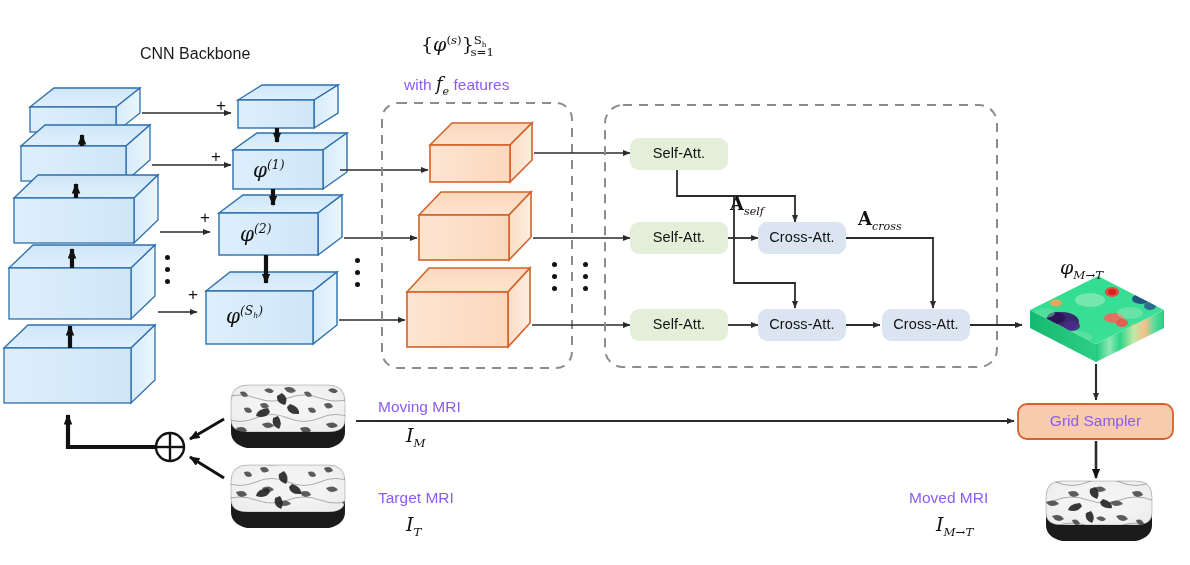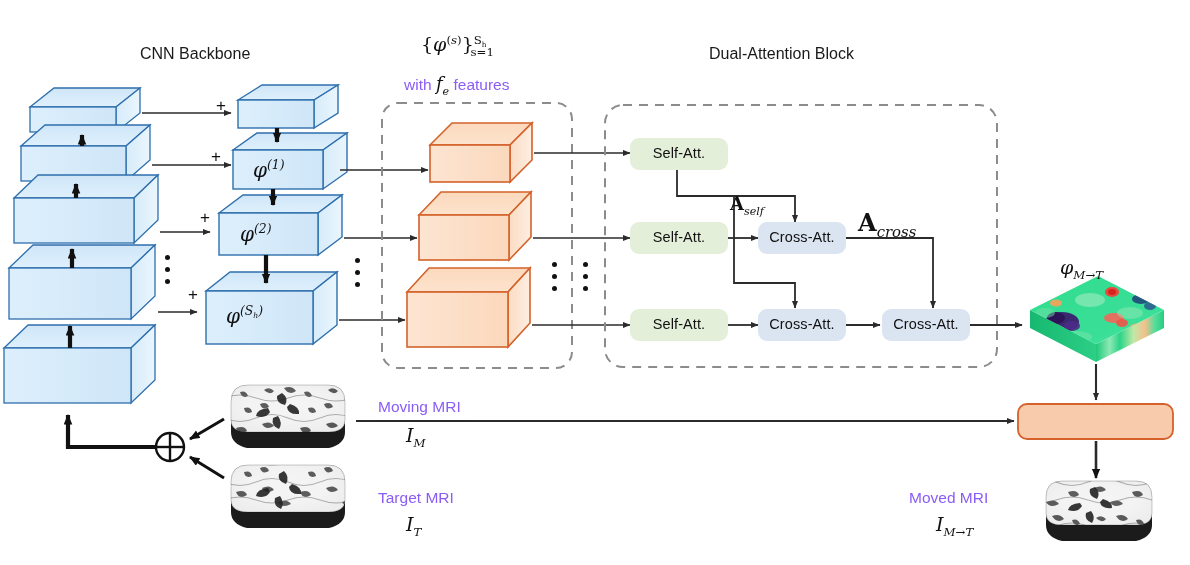--- a/index.html
+++ b/index.html
@@ -25,21 +25,20 @@
 
   <div class="abs ttl" style="left:140px;top:45px;">CNN Backbone</div>
 
   <div class="abs" style="left:421px;top:33px;">
     <span class="mathser" style="font-size:19px;">{<i>φ</i><sup>(<i>s</i>)</sup>}<sup>S<sub>h</sub></sup><sub style="margin-left:-16px;">s=1</sub></span>
   </div>
   <div class="abs" style="left:404px;top:73px;">
     <span class="lbl">with&nbsp;</span><span class="mathser" style="font-size:18px;font-style:italic;">f<sub>e</sub></span><span class="lbl">&nbsp;features</span>
   </div>
 
-  <div class="abs ttl" style="left:709px;top:45px;">Dual-Attention Block</div>
 
   <svg class="abs" style="left:0;top:0;" width="1190" height="565" viewBox="0 0 1190 565">
     <defs>
       <marker id="ah" markerWidth="9" markerHeight="9" refX="7.4" refY="3.2" orient="auto" markerUnits="userSpaceOnUse">
         <path d="M0,0 L8,3.2 L0,6.4 z" fill="#2b2b2b"></path>
       </marker>
       <marker id="ahb" markerWidth="12" markerHeight="12" refX="9.5" refY="4.3" orient="auto" markerUnits="userSpaceOnUse">
         <path d="M0,0 L10.5,4.3 L0,8.6 z" fill="#111"></path>
       </marker>
 
@@ -389,28 +388,29 @@
   <div class="abs attlbl" style="left:641px;top:145px;width:76px;text-align:center;">Self-Att.</div>
   <div class="abs attlbl" style="left:641px;top:229px;width:76px;text-align:center;">Self-Att.</div>
   <div class="abs attlbl" style="left:641px;top:316px;width:76px;text-align:center;">Self-Att.</div>
   <div class="abs attlbl" style="left:762px;top:229px;width:80px;text-align:center;">Cross-Att.</div>
   <div class="abs attlbl" style="left:762px;top:316px;width:80px;text-align:center;">Cross-Att.</div>
   <div class="abs attlbl" style="left:886px;top:316px;width:80px;text-align:center;">Cross-Att.</div>
 
   <div class="abs mathser" style="left:730px;top:176px;font-size:18px;margin-top:17px;">
     <b>A</b><sub style="font-style:italic;">self</sub>
   </div>
-  <div class="abs mathser" style="left:858px;top:208px;font-size:24px;">
+  <div class="abs mathser" style="left:858px;top:208px;font-size:18px;">
     <b>A</b><sub style="font-style:italic;">cross</sub>
   </div>
 
   <div class="abs mathser" style="left:1060px;top:256px;font-size:19px;font-style:italic;">
     <i>φ</i><sub><i>M</i>→<i>T</i></sub>
   </div>
 
+  <div class="abs lbl" style="left:1018px;top:412px;width:155px;text-align:center;">Grid Sampler</div>
 
   <div class="abs lbl" style="left:378px;top:398px;">Moving MRI</div>
   <div class="abs mathser" style="left:406px;top:424px;font-size:19px;font-style:italic;">
     <i>I</i><sub><i>M</i></sub>
   </div>
 
   <div class="abs lbl" style="left:378px;top:489px;">Target MRI</div>
   <div class="abs mathser" style="left:406px;top:513px;font-size:19px;font-style:italic;">
     <i>I</i><sub><i>T</i></sub>
   </div>

